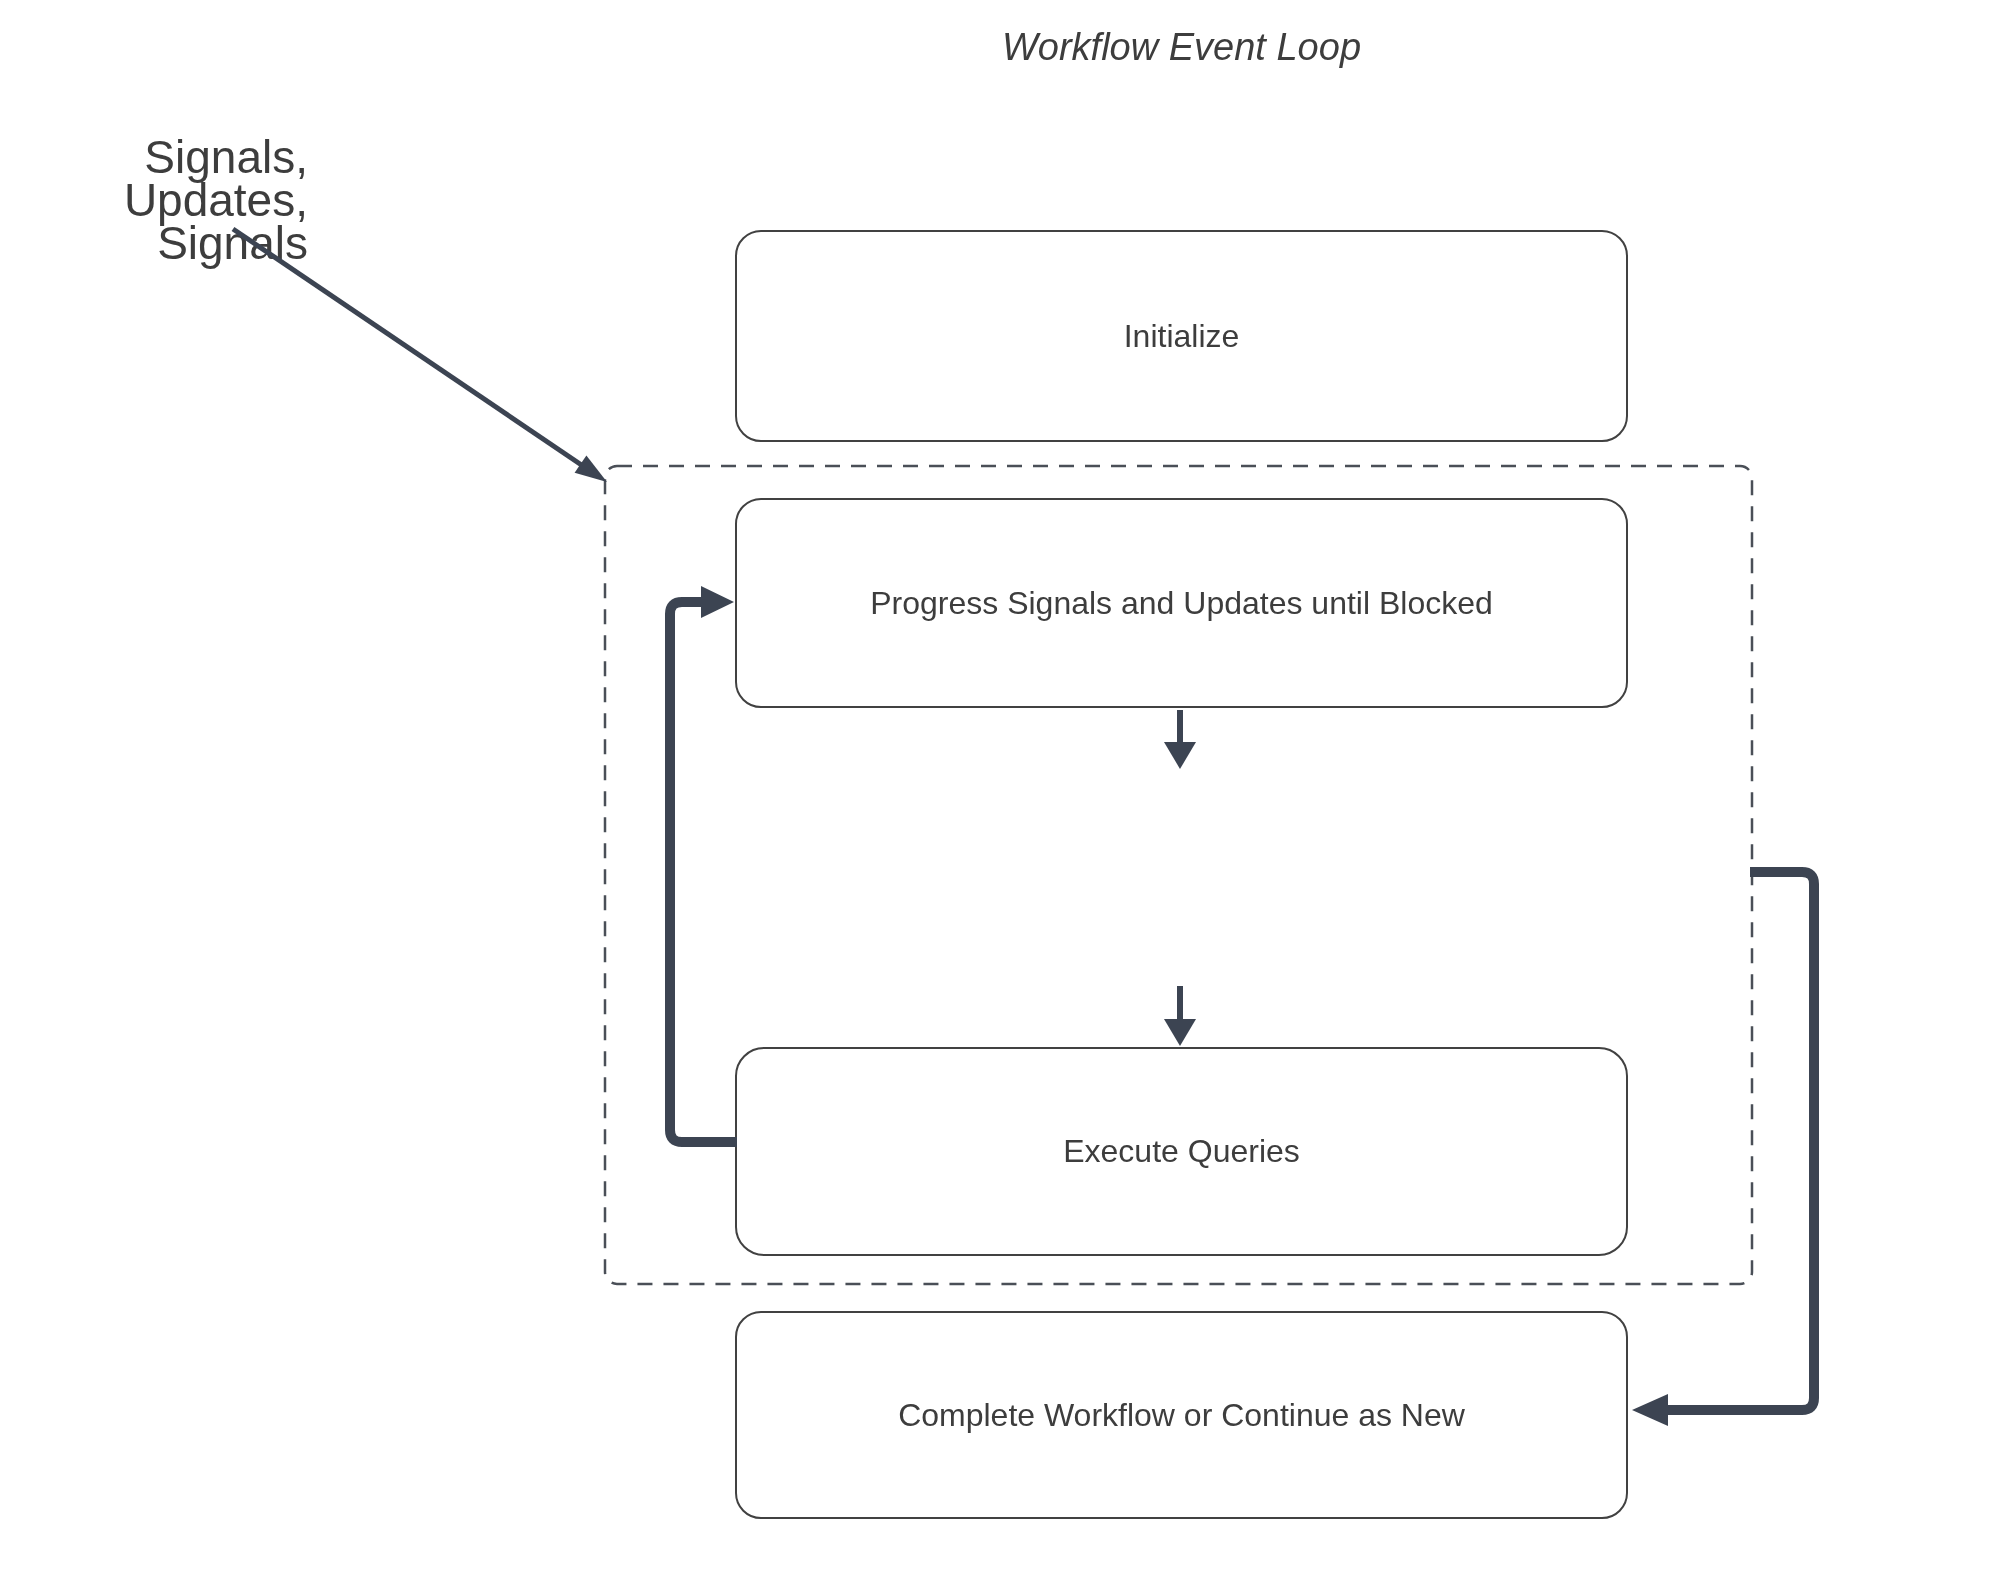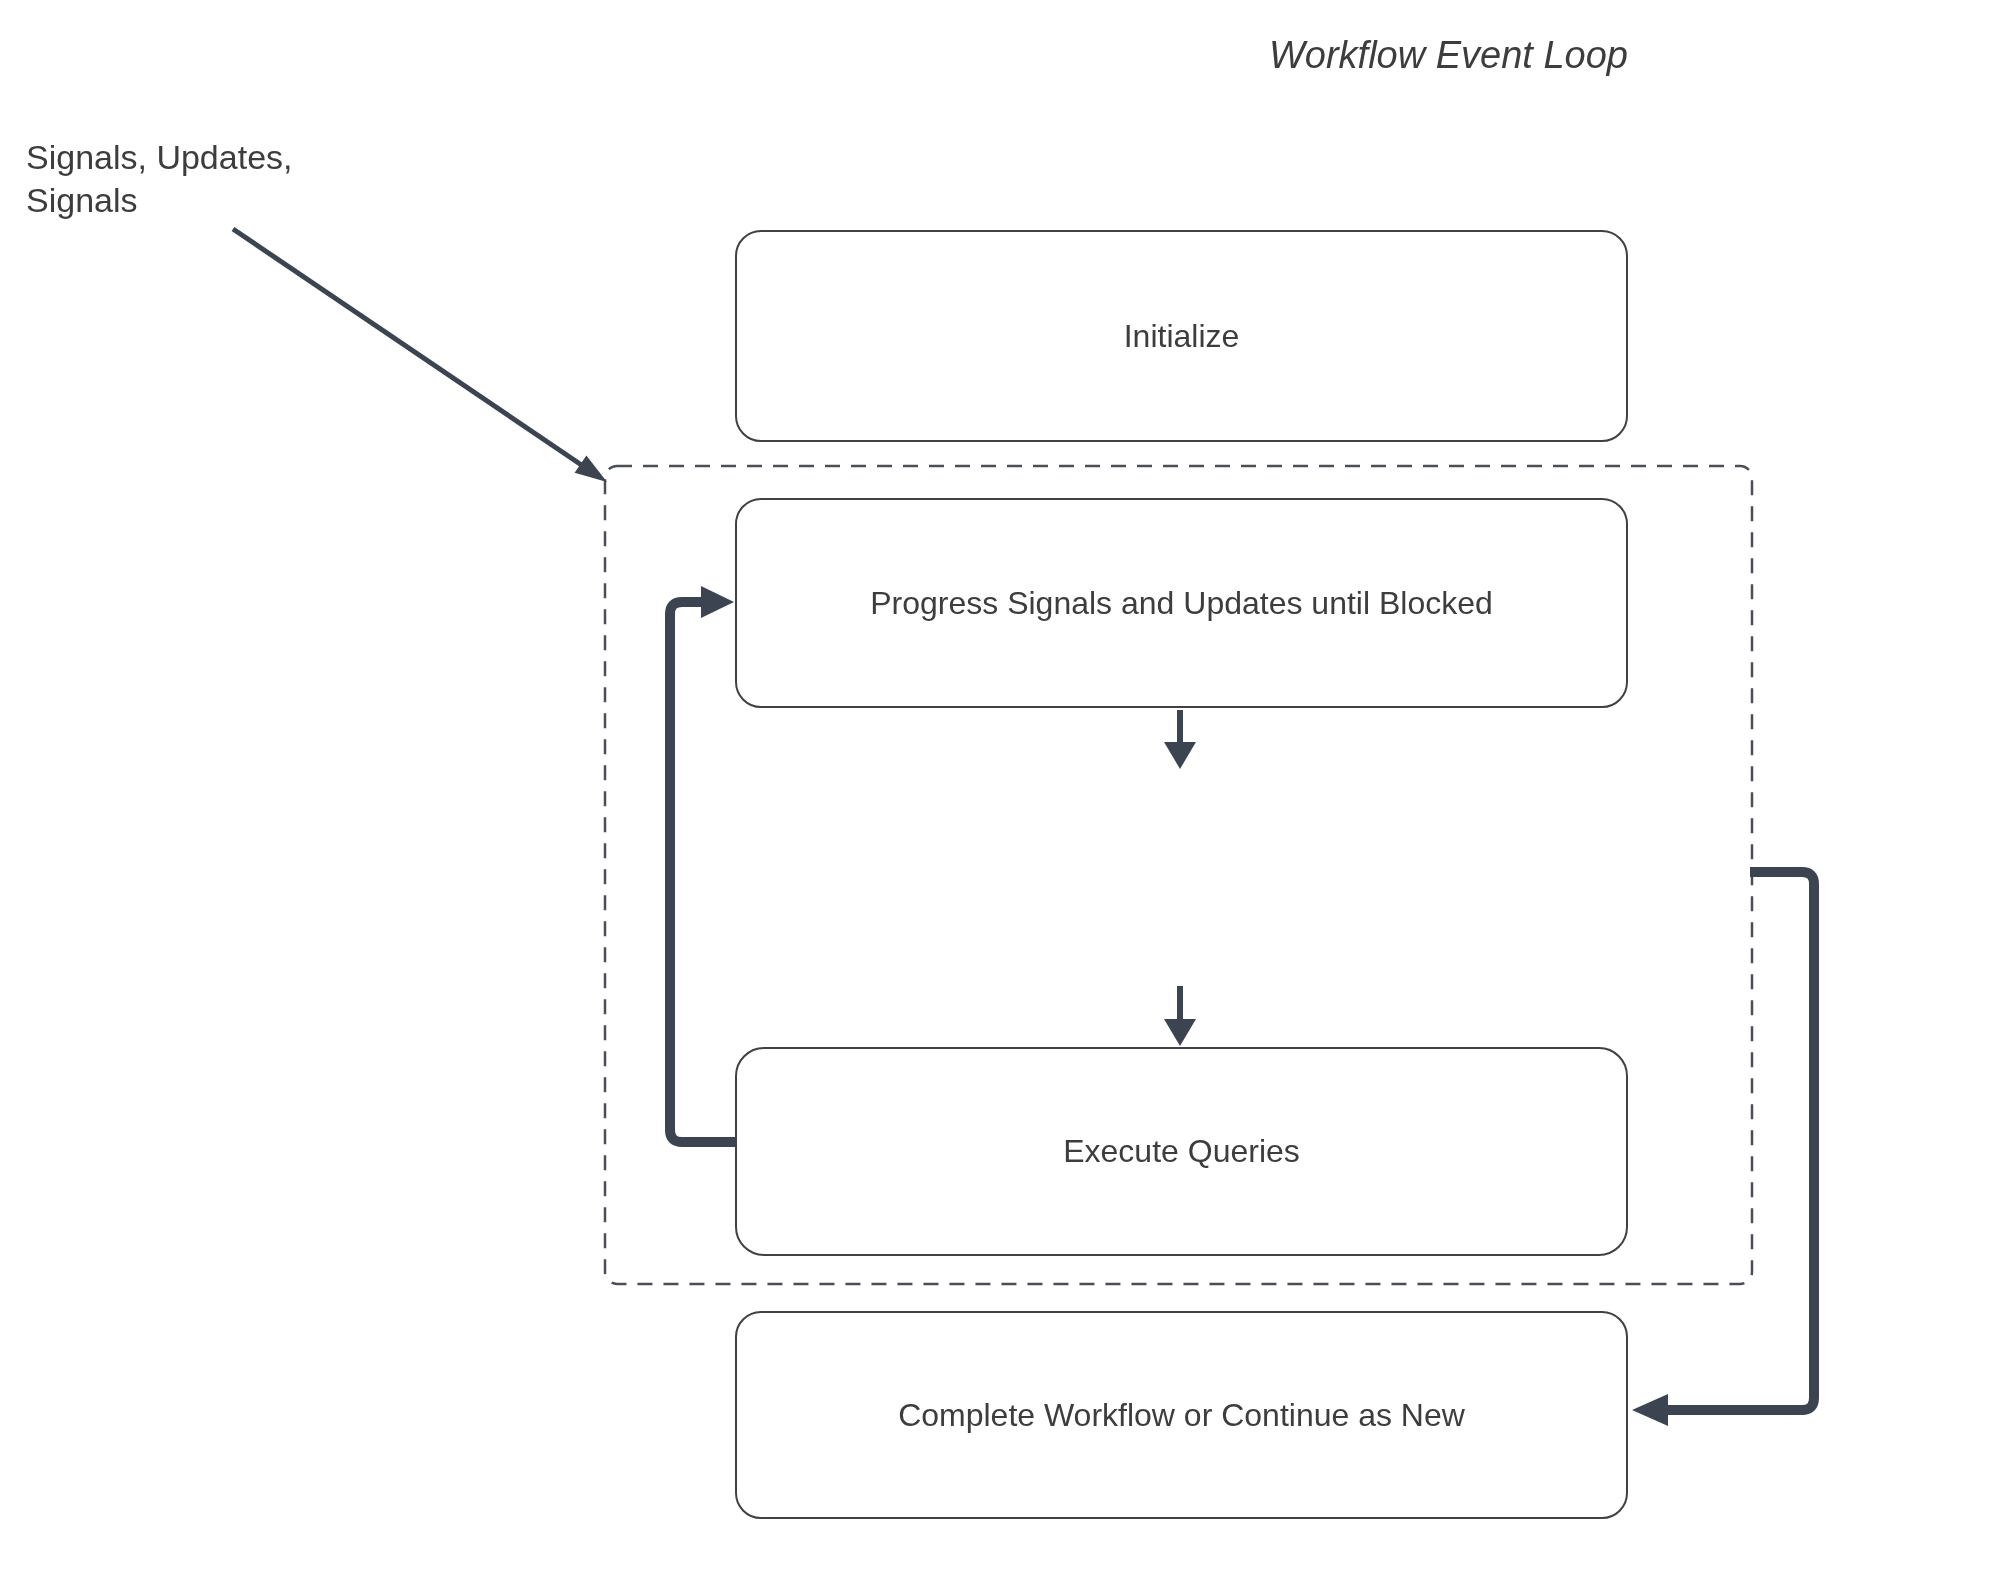--- a/index.html
+++ b/index.html
@@ -6,31 +6,31 @@
   .canvas {
     position: relative;
     width: 2006px;
     height: 1576px;
     background: #ffffff;
     font-family: "Liberation Sans", sans-serif;
     overflow: hidden;
   }
   .diagram-title {
     position: absolute;
-    left: 735px; top: 34px; width: 893px;
-    text-align: right;
+    left: 735px; top: 26px; width: 893px;
+    text-align: center;
     font-size: 38px;
     font-style: italic;
     color: #3d3d3d;
   }
   .annotation {
     position: absolute;
     left: 26px; top: 136px; width: 282px;
-    text-align: left;
-    font-size: 34px;
+    text-align: right;
+    font-size: 46px;
     line-height: 43px;
     color: #3d3d3d;
   }
   .annotation span { display: block; }
   .node {
     position: absolute;
     left: 735px; width: 893px;
     box-sizing: border-box;
     background: #ffffff;
     border: 2px solid #414141;

